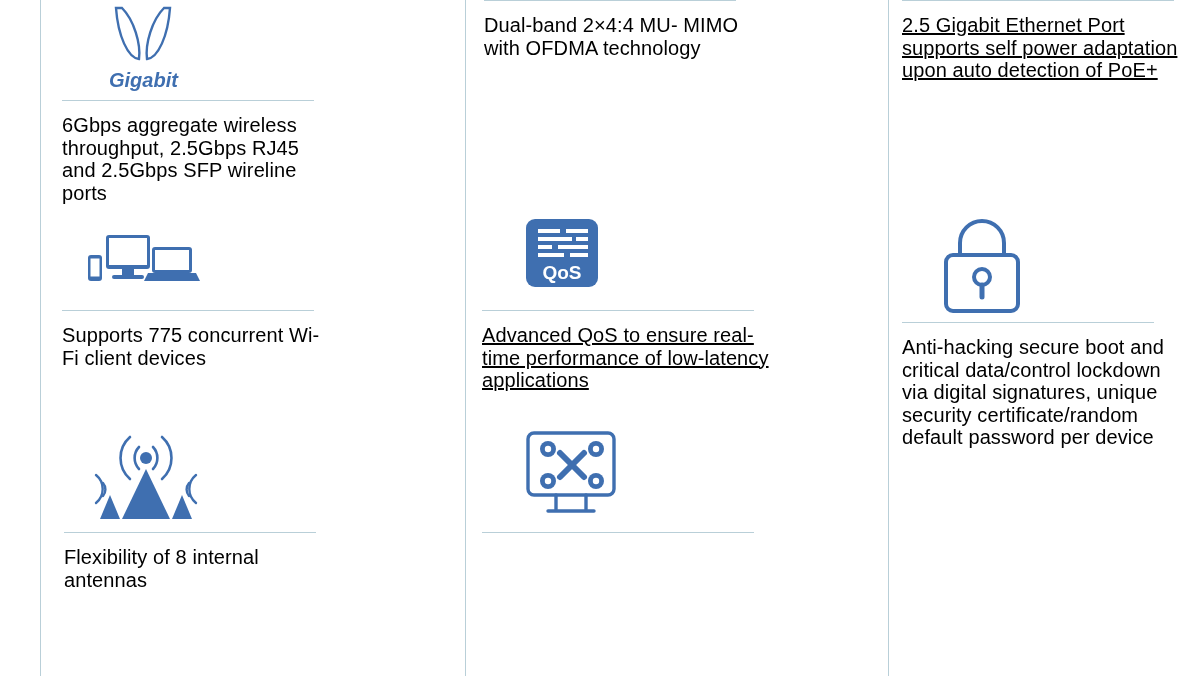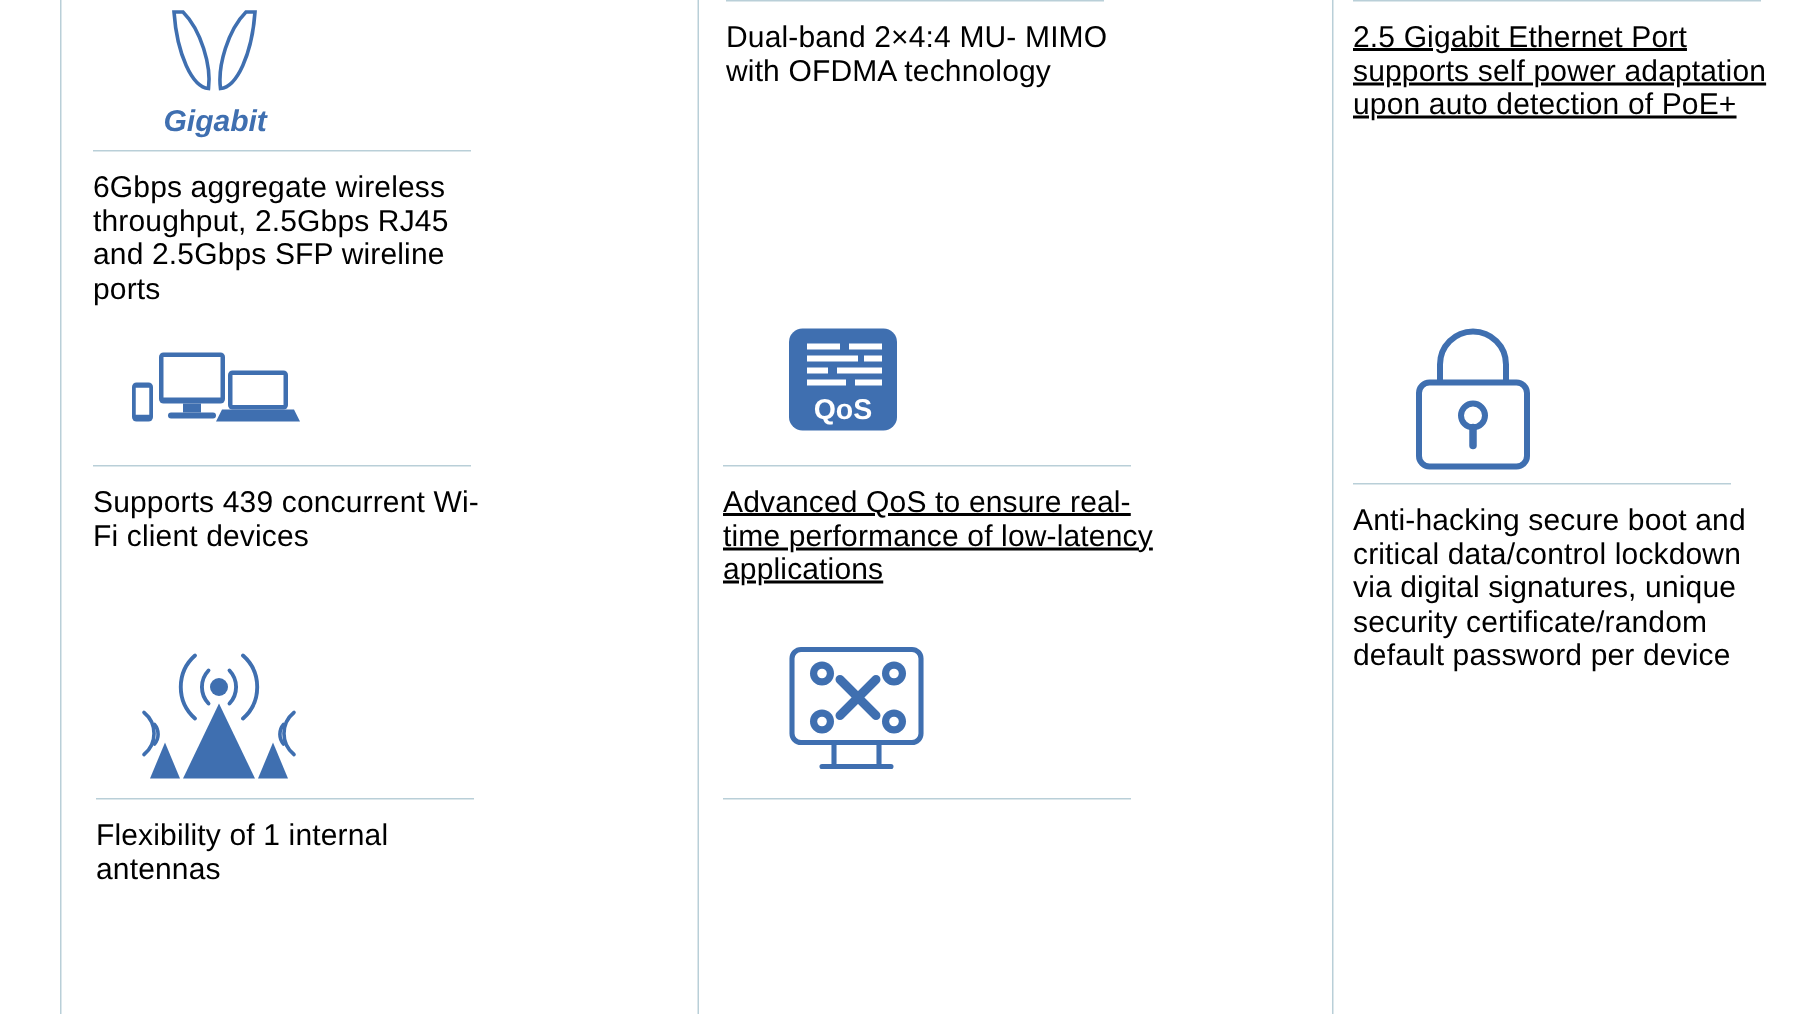--- a/index.html
+++ b/index.html
@@ -121,21 +121,21 @@
           <rect x="28" y="60" width="32" height="4" rx="2"></rect>
         </g>
         <g fill="#3f6fb0">
           <rect x="68" y="32" width="40" height="26" rx="3"></rect>
           <rect x="71" y="35" width="34" height="20" fill="#ffffff"></rect>
           <path d="M64 58 L112 58 L116 66 L60 66 Z"></path>
         </g>
       </svg>
     </div>
     <div class="divider"></div>
-    <div class="text">Supports 439 concurrent Wi-Fi client devices</div>
+    <div class="text">Supports 775 concurrent Wi-Fi client devices</div>
   </div>
 
 
   <div class="cell col3">
     <div class="icon-box">
       <svg width="120" height="90" viewBox="0 0 120 90" aria-hidden="true">
         <rect x="22" y="4" width="72" height="68" rx="9" fill="#3f6fb0"></rect>
         <g fill="#ffffff">
           <rect x="34" y="14" width="22" height="4"></rect>
           <rect x="62" y="14" width="22" height="4"></rect>
@@ -183,21 +183,21 @@
           <path d="M10 52 A18 18 0 0 1 10 80"></path>
           <path d="M17 60 A10 10 0 0 1 17 73"></path>
           <path d="M110 52 A18 18 0 0 0 110 80"></path>
           <path d="M103 60 A10 10 0 0 0 103 73"></path>
         </g>
         <path d="M24 72 L34 96 L14 96 Z" fill="#3f6fb0"></path>
         <path d="M96 72 L106 96 L86 96 Z" fill="#3f6fb0"></path>
       </svg>
     </div>
     <div class="divider"></div>
-    <div class="text">Flexibility of 1 internal antennas</div>
+    <div class="text">Flexibility of 8 internal antennas</div>
   </div>
 
   <div class="cell col3">
     <div class="icon-box" style="height:112px;">
       <svg width="140" height="106" viewBox="0 0 140 106" aria-hidden="true">
         <g stroke="#3f6fb0" fill="none" stroke-width="3.4">
           <rect x="24" y="10" width="86" height="62" rx="6"></rect>
           <path d="M52 72 L52 86 M82 72 L82 86 M44 88 L90 88" stroke-linecap="round"></path>
         </g>
         <g fill="#3f6fb0">

